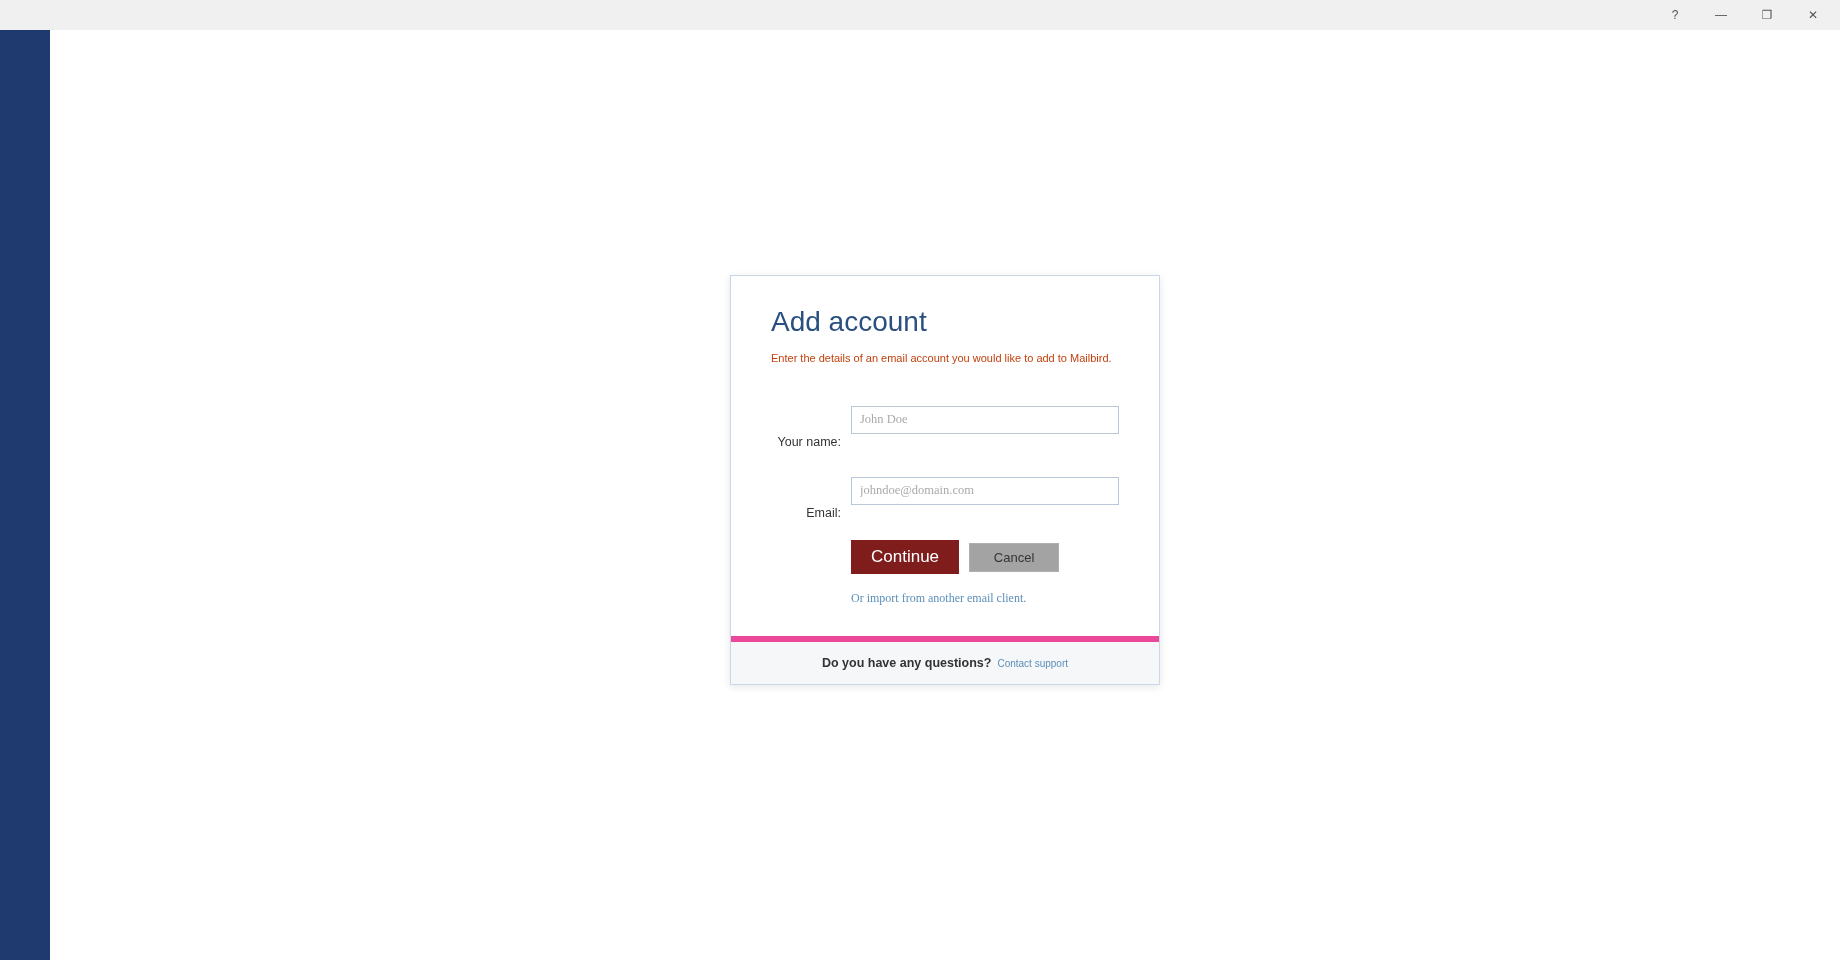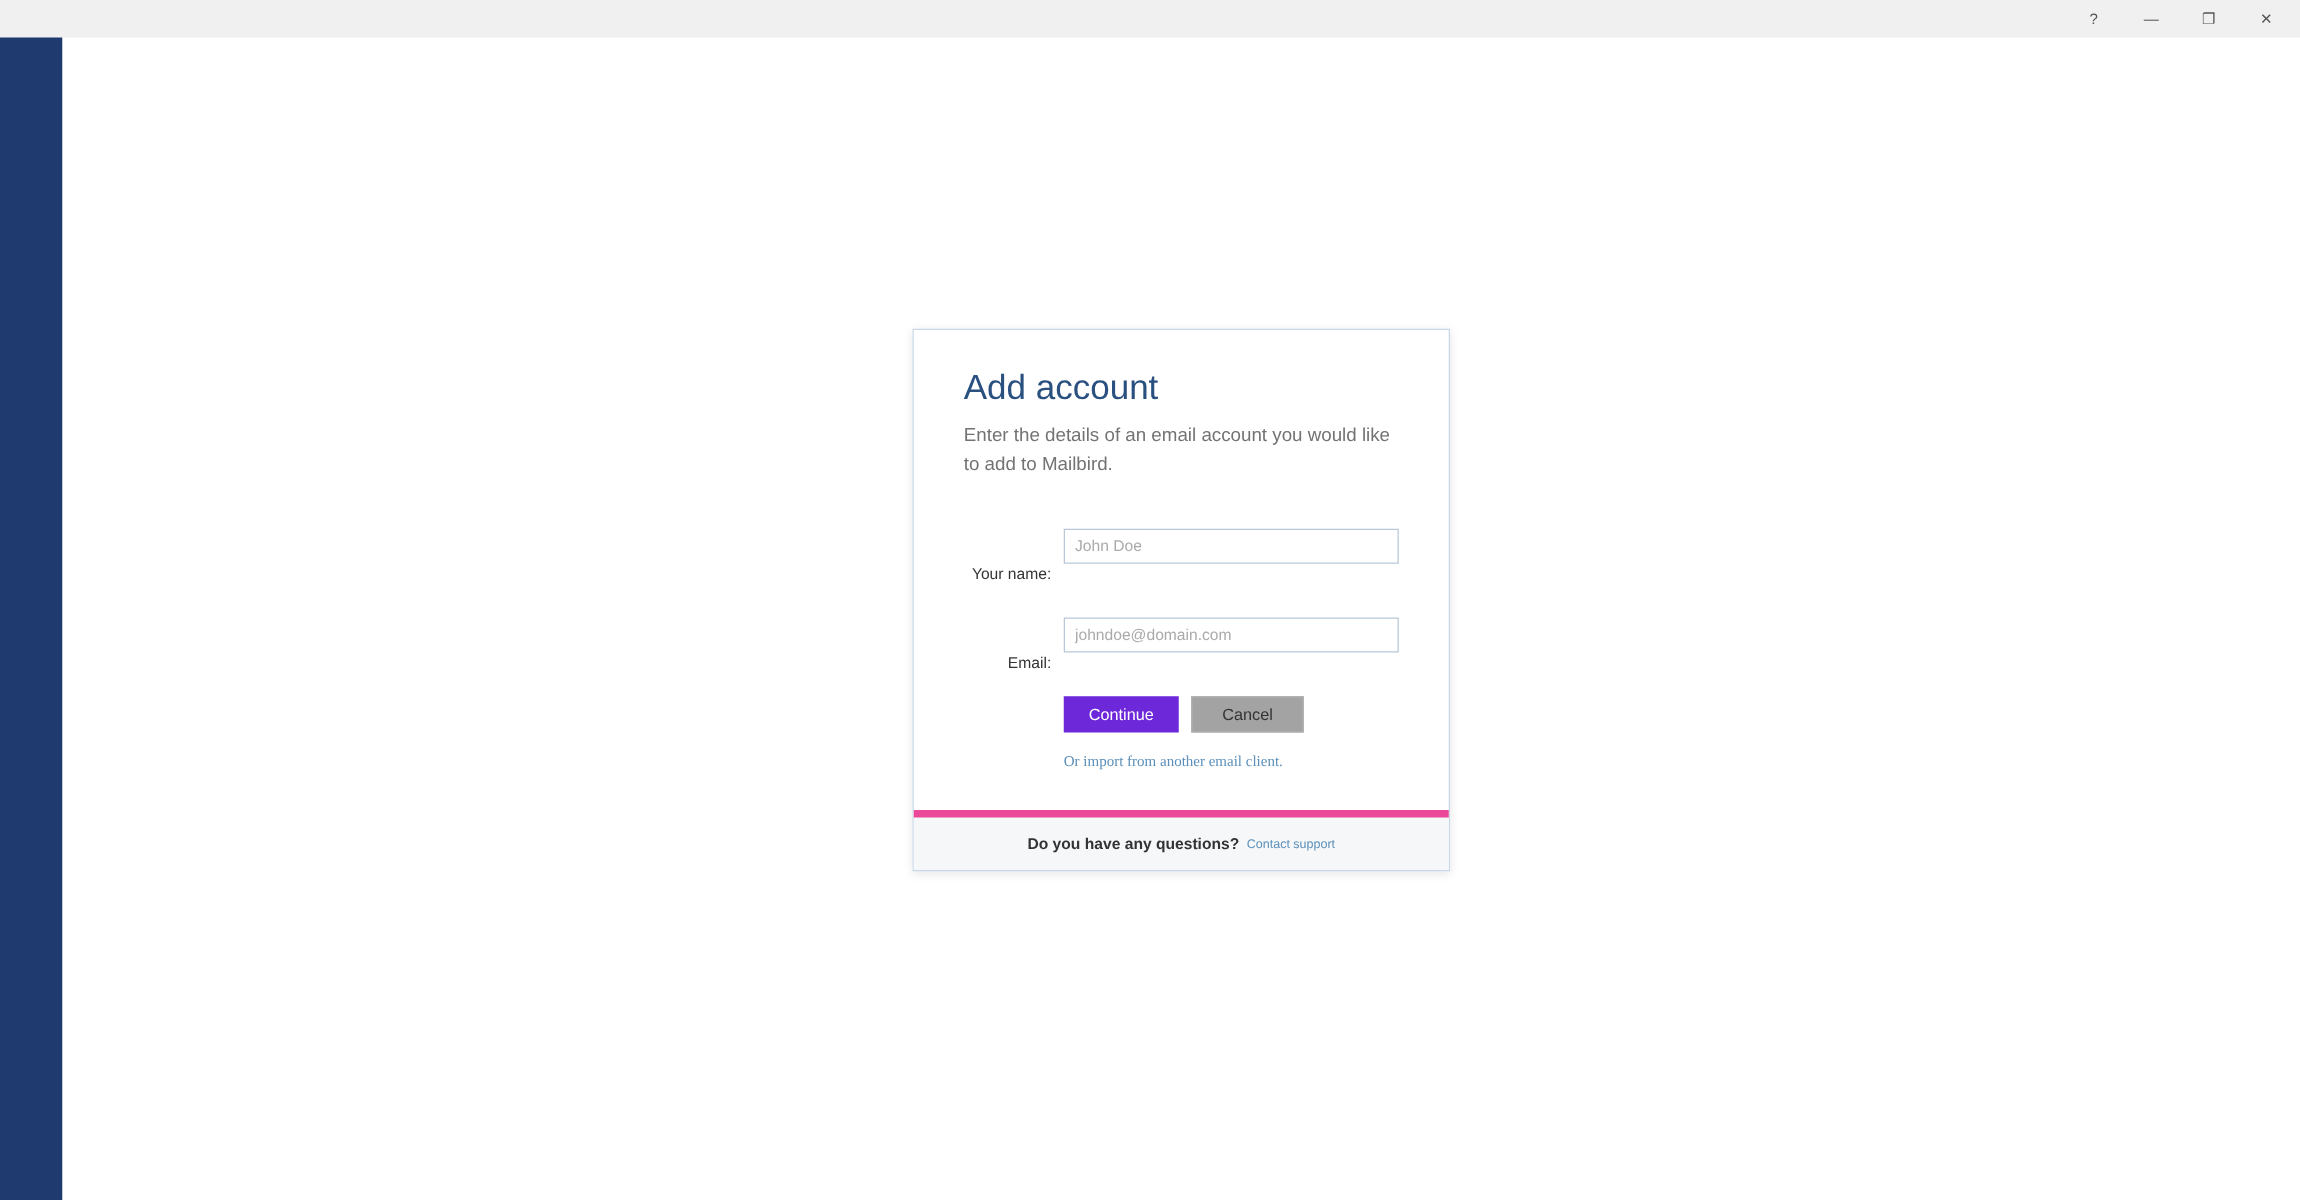--- a/index.html
+++ b/index.html
@@ -81,22 +81,22 @@
     }
 
     .dialog-title {
       font-size: 28px;
       font-weight: 300;
       color: #2a5080;
       margin-bottom: 12px;
     }
 
     .dialog-subtitle {
-      font-size: 15px;
-      color: #737373;
+      font-size: 11px;
+      color: #c2410c;
       line-height: 1.5;
       margin-bottom: 24px;
     }
 
     .form-row {
       display: flex;
       align-items: center;
       margin-bottom: 12px;
     }
 
@@ -112,40 +112,41 @@
 
     .form-input {
       flex: 1;
       height: 28px;
       border: 1px solid #b8c8d8;
       padding: 0 8px;
       font-size: 12.5px;
       color: #333;
       background-color: #fff;
       outline: none;
+      font-family: Liberation Serif, serif;
     }
 
     .form-input::placeholder {
       color: #aaa;
     }
 
     .buttons-row {
       display: flex;
       align-items: center;
       gap: 10px;
       margin-top: 20px;
       margin-left: 80px;
     }
 
     .btn-continue {
-      background-color: #6d28d9;
+      background-color: #7f1d1d;
       color: #ffffff;
       border: none;
       padding: 7px 20px;
-      font-size: 13px;
+      font-size: 17px;
       cursor: pointer;
       min-width: 90px;
     }
 
     .btn-cancel {
       background-color: #a3a3a3;
       color: #333;
       border: 1px solid #b0b0b0;
       padding: 6px 20px;
       font-size: 13px;

